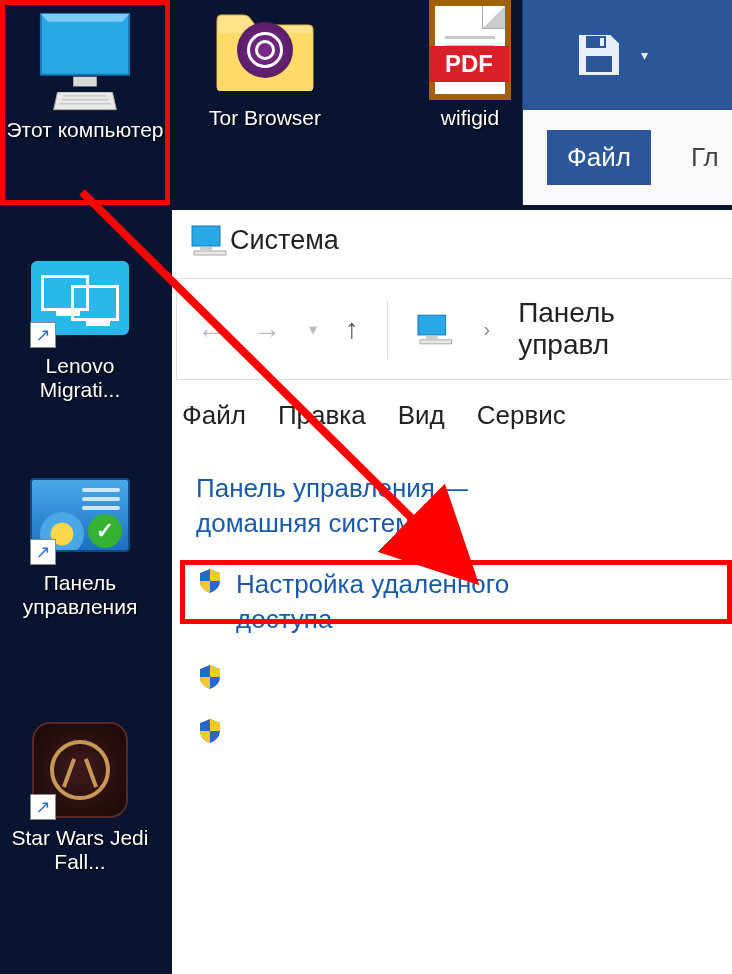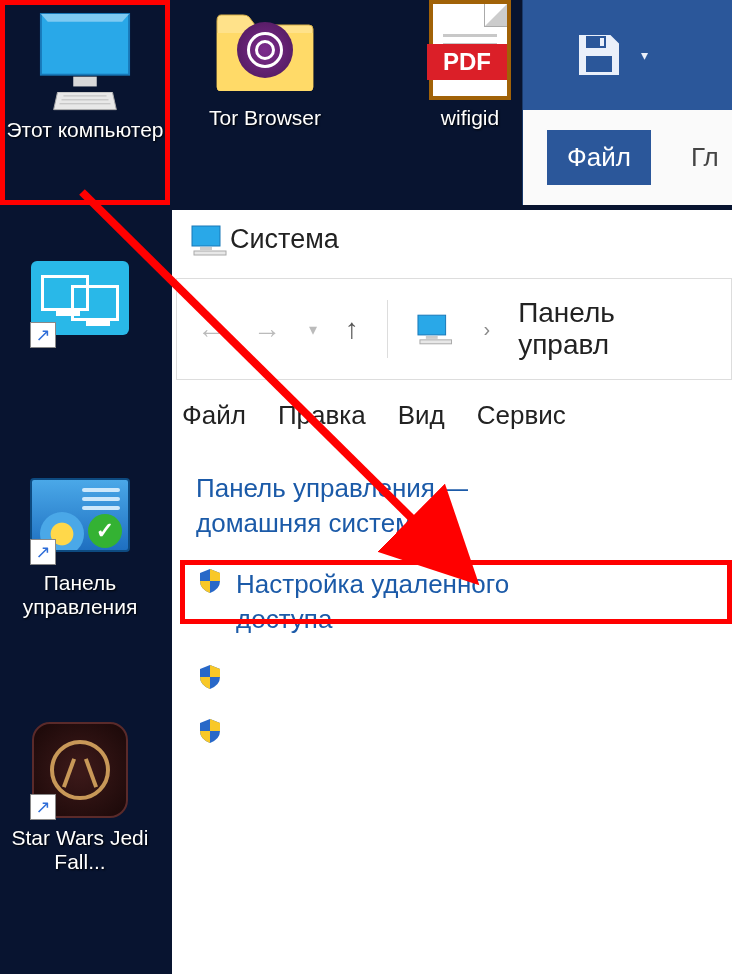--- a/index.html
+++ b/index.html
@@ -86,21 +86,21 @@
 .word-tab-other { color:#444; font-size:26px; }
 
 
 .system-window {
   position: absolute;
   top: 210px; left: 172px;
   right: 0; bottom: 0;
   background: #ffffff;
 }
 .sys-title {
-  display:flex; align-items:flex-start;
+  display:flex; align-items:center;
   padding: 14px 18px;
   font-size: 27px; color: #222;
 }
 
 .sys-nav {
   border: 1px solid #ddd;
   margin: 8px 0 0 4px;
   padding: 18px 20px;
   display:flex; align-items:center;
   gap: 28px;
@@ -153,21 +153,21 @@
 
 
 .folder-svg { width:100px;height:82px;}
 .pc-monitor-svg { width:100px; height:78px;}
 .keyboard-svg { width:64px; height:20px; margin-top:4px;}
 .pdf-badge {
   background:#db1f28; color:#fff; font-weight:bold;
   font-size:24px; padding:4px 10px; width:80px;text-align:center;
 }
 .page-icon {
-  width:82px;height:100px; background:#fff; border:4px solid #a16207;
+  width:82px;height:100px; background:#fff; border:6px solid #a16207;
   position:relative; margin:0 auto;
 }
 .page-icon::before{
   content:''; position:absolute; top:0;right:0;
   width:22px;height:22px;
   background:linear-gradient(135deg,#fff 48%, #ccc 52%);
   border-left:1px solid #aaa; border-bottom:1px solid #aaa;
 }
 .page-lines { position:absolute; top:30px; left:10px; right:10px;}
 .page-lines div{ height:3px; background:#c8c8c8; margin-bottom:6px;}
@@ -261,20 +261,21 @@
   <div id="di-lenovo" class="desktop-icon">
     <div class="icon-box" style="position:relative;">
       <div class="lenovo-ico">
           <div class="inner">
         <div class="screen"></div>
         <div class="screen" style="margin-left:-18px;margin-top:10px;"></div>
       </div>
         </div>
       <div class="shortcut-arrow">↗</div>
     </div>
+    <div class="label">Lenovo Migrati...</div>
   </div>
 
   <div id="di-panel" class="desktop-icon">
     <div class="icon-box" style="position:relative;">
       <div class="cp-icon">
         <div class="bar">
             <div></div>
             <div></div>
             <div></div>
           </div>

